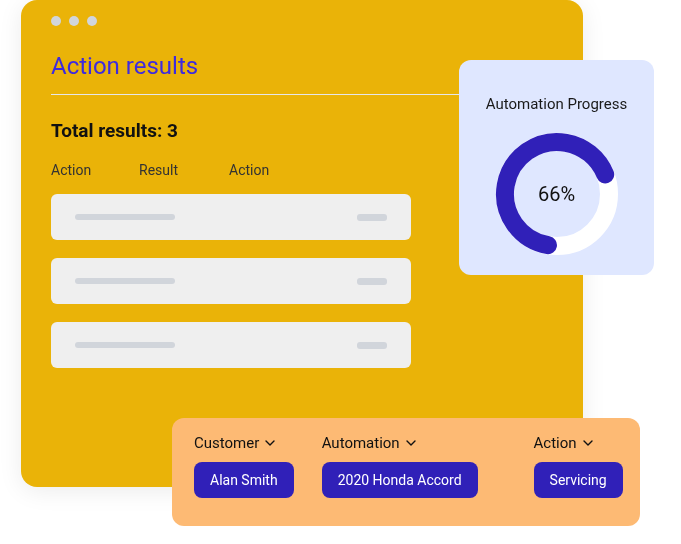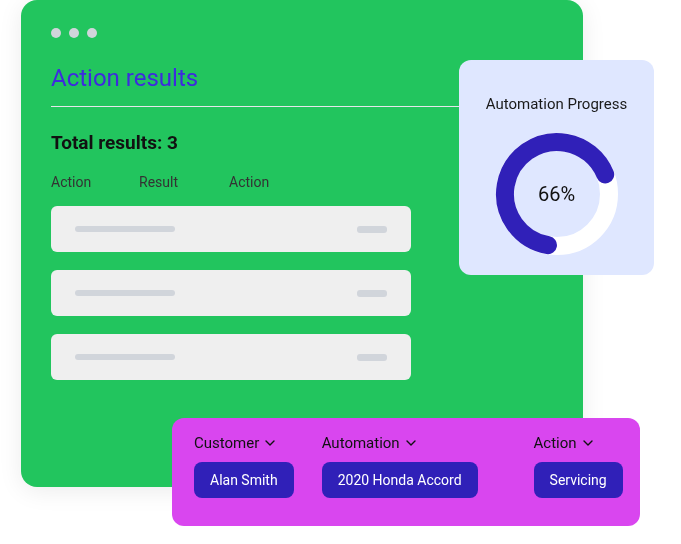--- a/index.html
+++ b/index.html
@@ -4,24 +4,24 @@
 <style>
   * { box-sizing: border-box; margin: 0; padding: 0; font-family: -apple-system, BlinkMacSystemFont, 'Segoe UI', Roboto, sans-serif; }
   body { width: 681px; height: 544px; position: relative; background: #fff; }
   
   .main-card {
     position: absolute;
     left: 21px;
     top: 0;
     width: 562px;
     height: 487px;
-    background: #22c55e;
+    background: #eab308;
     border-radius: 16px;
     box-shadow: 0 4px 24px rgba(0,0,0,0.08);
-    padding: 28px 30px;
+    padding: 16px 30px;
   }
   
   .window-dots { display: flex; gap: 8px; margin-bottom: 26px; }
   .window-dot { width: 10px; height: 10px; border-radius: 50%; background: #D1D5DB; }
   
   .page-title { font-size: 24px; font-weight: 400; color: #3E2BDE; margin-bottom: 14px; }
   
   .divider { border: none; border-top: 1px solid #E5E7EB; margin-bottom: 24px; }
   
   .total-results { font-size: 19px; font-weight: 700; color: #111; margin-bottom: 20px; }
@@ -62,21 +62,21 @@
     position: absolute; inset: 0; display: flex; align-items: center; justify-content: center;
     font-size: 20px; color: #111;
   }
   
   .filter-bar {
     position: absolute;
     left: 172px;
     top: 418px;
     width: 468px;
     height: 108px;
-    background: #d946ef;
+    background: #fdba74;
     border-radius: 12px;
     padding: 16px 22px;
     display: flex;
     gap: 28px;
     align-items: flex-start;
   }
   .filter-group { display: flex; flex-direction: column; gap: 10px; align-items: flex-start; }
   .filter-spacer { flex: 1; }
   .filter-label { display: flex; align-items: center; gap: 6px; font-size: 15px; color: #111; cursor: pointer; }
   .chevron-down { width: 10px; height: 10px; display: inline-flex; align-items: center; justify-content: center; }

